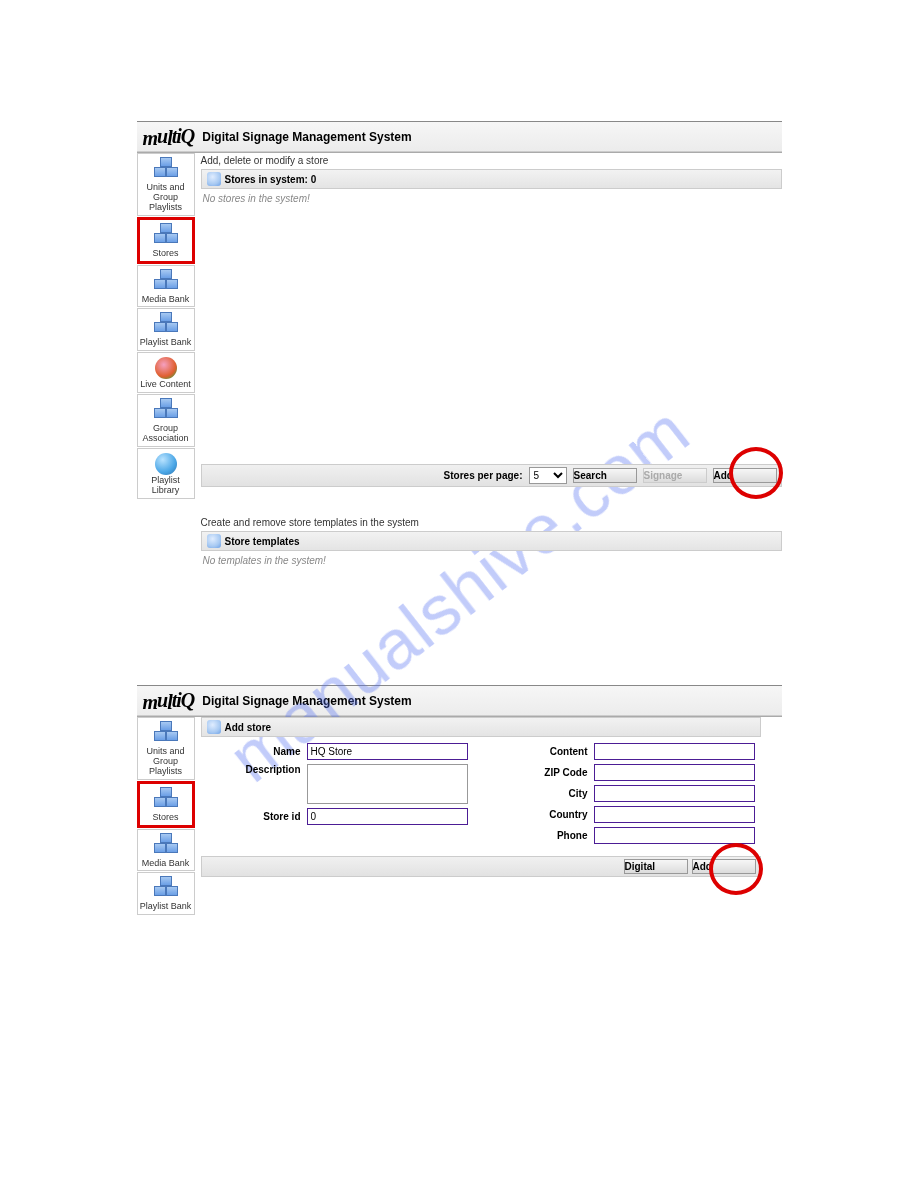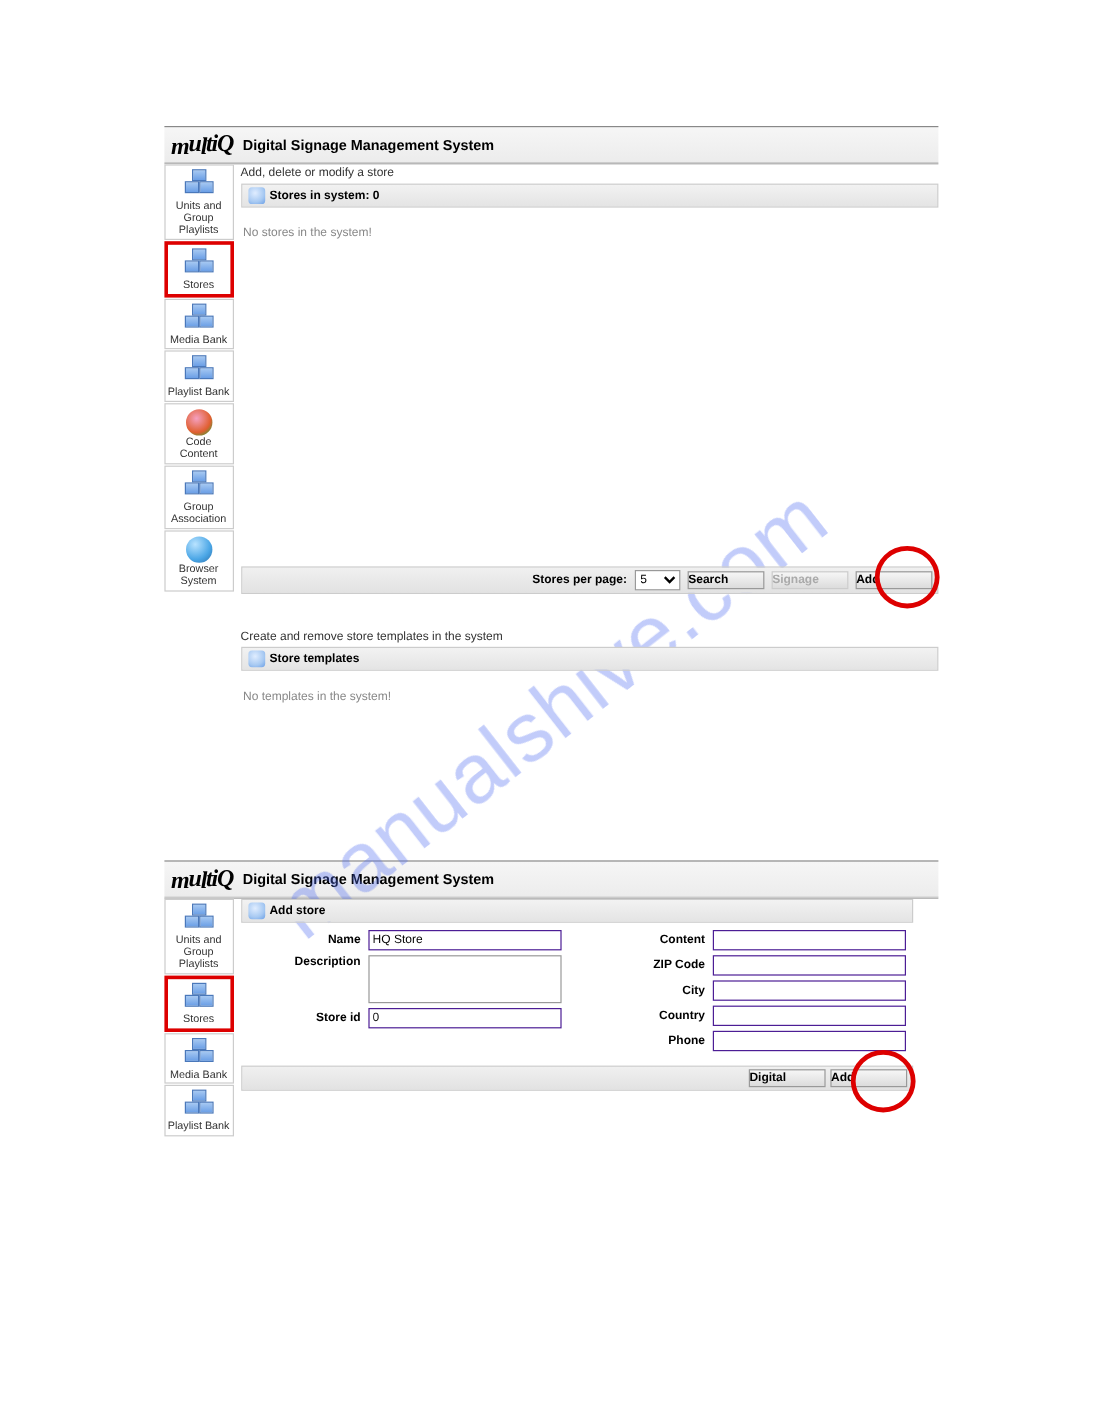--- a/index.html
+++ b/index.html
@@ -4,21 +4,21 @@
 <style>
 * { box-sizing: border-box; margin: 0; padding: 0; }
 body {
   background: #fff;
   font-family: Verdana, Arial, sans-serif;
   font-size: 10px;
   width: 918px;
   padding-top: 105px;
 }
 .screenshot {
-  margin: 0 auto 115px auto;
+  margin: 16px auto 115px auto;
   width: 645px;
 }
 .header-bar {
   border-top: 1px solid #888;
   border-bottom: 1px solid #ccc;
   background: linear-gradient(#f6f6f6, #ececec);
   padding: 3px 6px;
   display: flex;
   align-items: center;
   gap: 8px;
@@ -79,21 +79,21 @@
   display: flex;
   align-items: center;
   gap: 4px;
 }
 .mini-icon {
   width: 14px; height: 14px;
   background: radial-gradient(circle at 40% 35%, #e0edff, #a7c9f2 60%, #6b9fe6);
   border-radius: 3px;
   display: inline-block;
 }
-.empty-msg { color: #888; font-size: 10px; padding: 16px 2px; }
+.empty-msg { font-style: italic; color: #888; font-size: 10px; padding: 4px 2px; }
 
 .toolbar {
   margin-top: 6px;
   background: linear-gradient(#f0f0f0, #e2e2e2);
   border: 1px solid #ccc;
   padding: 2px 4px;
   display: flex;
   align-items: center;
   justify-content: flex-end;
   gap: 6px;
@@ -202,33 +202,33 @@
       <div class="side-item">
         <div class="side-icon cube-cluster">
             <div class="cube c1"></div>
             <div class="cube c2"></div>
             <div class="cube c3"></div>
           </div>
         <div class="side-label">Playlist Bank</div>
       </div>
       <div class="side-item">
         <div class="disc-icon"></div>
-        <div class="side-label">Code Content</div>
+        <div class="side-label">Live Content</div>
       </div>
       <div class="side-item">
         <div class="side-icon cube-cluster">
             <div class="cube c1"></div>
             <div class="cube c2"></div>
             <div class="cube c3"></div>
           </div>
         <div class="side-label">Group Association</div>
       </div>
       <div class="side-item">
         <div class="globe-icon"></div>
-        <div class="side-label">Browser System</div>
+        <div class="side-label">Playlist Library</div>
       </div>
     </div>
 
     <div class="main">
       <div class="desc-line">Add, delete or modify a store</div>
       <div class="section-head">
         <span class="mini-icon"></span>
         <span>Stores in system: 0</span>
       </div>
       <div class="empty-msg">No stores in the system!</div>

